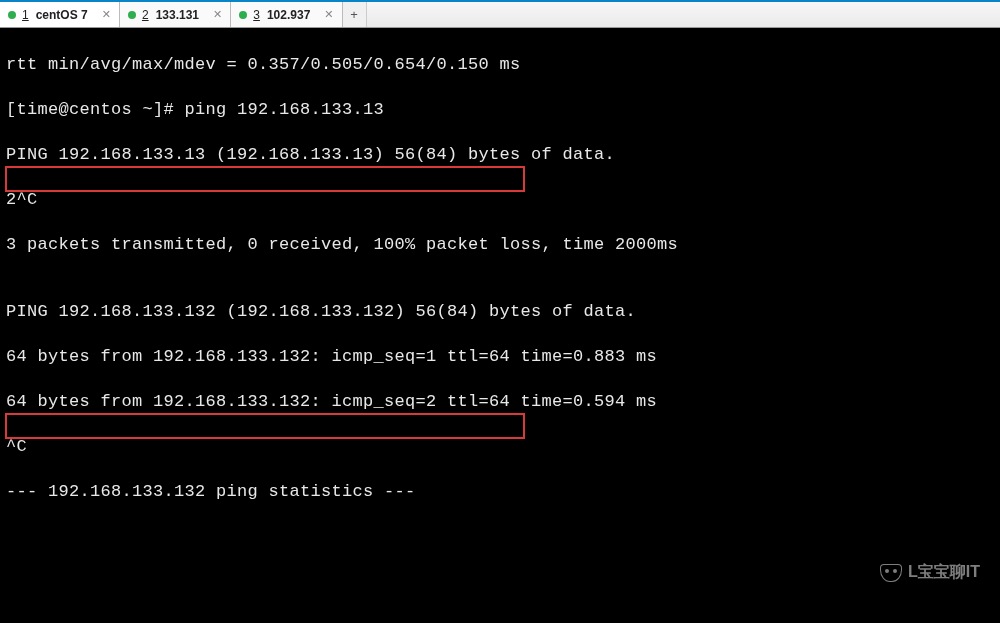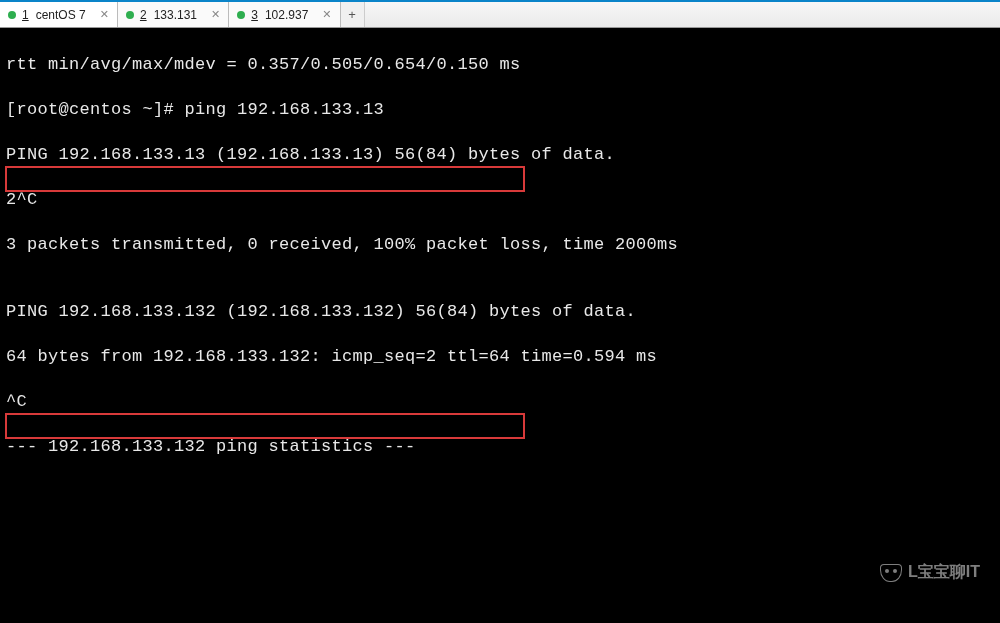--- a/index.html
+++ b/index.html
@@ -40,20 +40,21 @@
       border-radius: 50%;
       background: #2eae4f;
       flex-shrink: 0;
     }
     .tab .num {
       text-decoration: underline;
       color: #222;
     }
     .tab .label {
       margin-left: 1px;
+      font-weight: bold;
     }
     .tab .close {
       margin-left: auto;
       color: #888;
       padding-left: 8px;
       font-size: 11px;
     }
     .tab-add {
       width: 24px;
       display: flex;
@@ -143,26 +144,27 @@
     <span class="num">3</span>
     <span class="label">102.937</span>
     <span class="close">✕</span>
   </div>
   <div class="tab-add">+</div>
   <div class="tab-bar-fill"></div>
 </div>
 
 <div class="terminal">
 <div>rtt min/avg/max/mdev = 0.357/0.505/0.654/0.150 ms</div>
-<div>[root@centos ~]# ping 192.168.133.13</div>
+<div>[time@centos ~]# ping 192.168.133.13</div>
 <div>PING 192.168.133.13 (192.168.133.13) 56(84) bytes of data.</div>
 <div>2^C</div>
 <div>3 packets transmitted, 0 received, 100% packet loss, time 2000ms</div>
 <div></div>
 <div>PING 192.168.133.132 (192.168.133.132) 56(84) bytes of data.</div>
+<div>64 bytes from 192.168.133.132: icmp_seq=1 ttl=64 time=0.883 ms</div>
 <div>64 bytes from 192.168.133.132: icmp_seq=2 ttl=64 time=0.594 ms</div>
 <div>^C</div>
 <div>--- 192.168.133.132 ping statistics ---</div>
 
 
 
 
 
 
 

